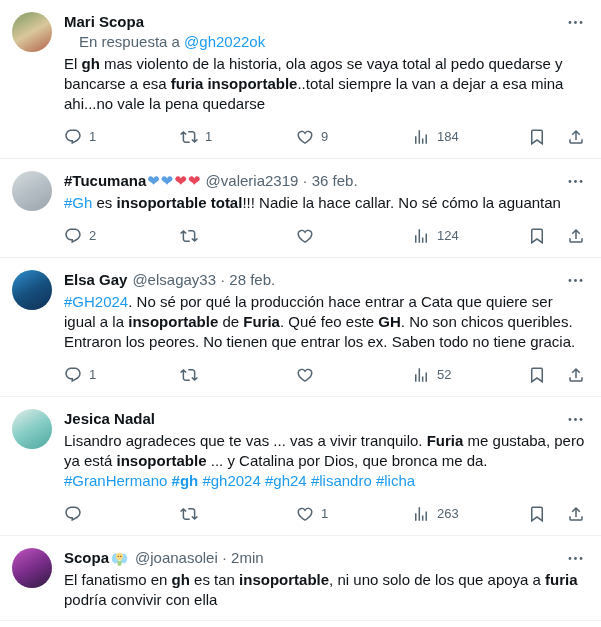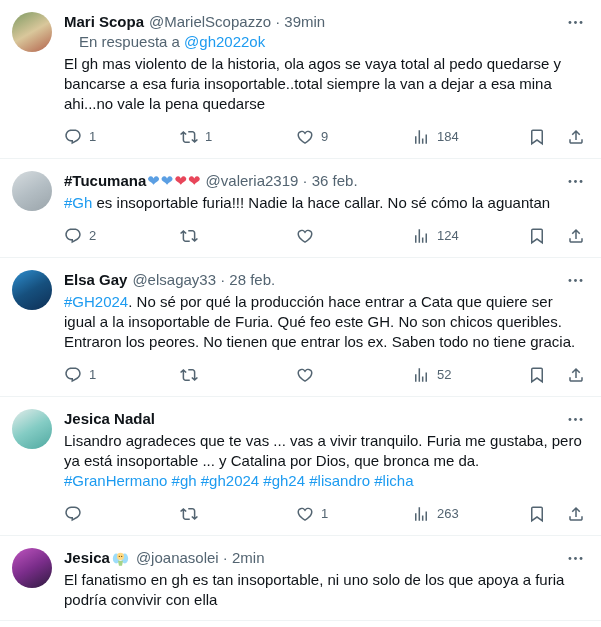--- a/index.html
+++ b/index.html
@@ -12,40 +12,39 @@
   .header { display:flex; align-items:center; font-size:15px; line-height:20px; }
   .name { font-weight:700; white-space:nowrap; }
   .heart { font-size:15px; line-height:20px; margin-left:1px; }
   .emoji svg { width:17px; height:17px; display:block; margin:0 2px; }
   .emoji { display:inline-flex; align-items:center; }
   .meta { color:#536471; margin-left:5px; white-space:nowrap; overflow:hidden; text-overflow:ellipsis; flex:1; }
   .more { margin-left:auto; background:none; border:0; cursor:pointer; padding:0 0 0 8px; }
   .more svg { width:19px; height:19px; fill:#536471; display:block; }
   .reply-ctx { color:#536471; font-size:15px; line-height:20px;margin-left:15px; }
   .body { font-size:15px; line-height:20px; margin-top:2px; word-wrap:break-word; }
-  .bold { font-weight:400; }
+  .bold { font-weight:700; }
   .link { color:#1d9bf0; cursor:pointer; }
   .actions { display:flex; align-items:center; margin-top:12px; height:22px; color:#536471; }
   .act { flex:1; display:flex; align-items:center; font-size:13px; color:#536471; cursor:pointer; }
   .act .ic svg { width:18px; height:18px; fill:#536471; display:block; }
   .count { margin-left:7px; line-height:18px; }
   .act-right { display:flex; align-items:center; gap:21px; }
   .iconbtn { background:none; border:0; padding:0; cursor:pointer; }
   .iconbtn svg { width:18px; height:18px; fill:#536471; display:block; }
 </style>
 </head>
 <body>
 
 <div id="feed">
     <article class="tweet">
       <div class="avatar" style="background: linear-gradient(150deg, rgb(125, 154, 98), rgb(217, 199, 155), rgb(178, 96, 74));"></div>
       <div class="content">
         <div class="header">
           <span class="name">Mari Scopa</span>
-          <span class="meta">@MarielScopazzo · 39min</span>
           <button class="more">
             <svg viewBox="0 0 24 24">
               <circle cx="5" cy="12" r="1.8"></circle>
               <circle cx="12" cy="12" r="1.8"></circle>
               <circle cx="19" cy="12" r="1.8"></circle>
             </svg>
           </button>
         </div>
         <div class="reply-ctx"><span>En respuesta a </span><span class="link">@gh2022ok</span></div>
         <div class="body"><span>El </span><span class="bold ">gh</span><span> mas violento de la historia, ola agos se vaya total al pedo quedarse y bancarse a esa </span><span class="bold ">furia insoportable</span><span>..total siempre la van a dejar a esa mina ahi...no vale la pena quedarse</span></div>
@@ -108,21 +107,21 @@
           <span class="heart" style="color: rgb(232, 70, 90);">❤</span>
           <span class="meta">@valeria2319 · 36 feb.</span>
           <button class="more">
             <svg viewBox="0 0 24 24">
               <circle cx="5" cy="12" r="1.8"></circle>
               <circle cx="12" cy="12" r="1.8"></circle>
               <circle cx="19" cy="12" r="1.8"></circle>
             </svg>
           </button>
         </div>
-        <div class="body"><span class="link">#Gh</span><span> es </span><span class="bold ">insoportable furia</span><span>!!! Nadie la hace callar. No sé cómo la aguantan</span></div>
+        <div class="body"><span class="link">#Gh</span><span> es </span><span class="bold ">insoportable total</span><span>!!! Nadie la hace callar. No sé cómo la aguantan</span></div>
         <div class="actions">
           <div class="act">
             <span class="ic">
               <svg viewBox="0 0 24 24">
                 <path d="M1.751 10c0-4.42 3.584-8 8.005-8h4.366c4.49 0 8.129 3.64 8.129 8.13 0 2.96-1.607 5.68-4.196 7.11l-8.054 4.46v-3.69h-.067c-4.49.1-8.183-3.51-8.183-8.01zm8.005-6c-3.317 0-6.005 2.69-6.005 6 0 3.37 2.77 6.08 6.138 6.01l.351-.01h1.761v2.3l5.087-2.81c1.951-1.08 3.163-3.13 3.163-5.36 0-3.39-2.744-6.13-6.129-6.13H9.756z"></path>
               </svg>
             </span>
             <span class="count">2</span>
           </div>
           <div class="act">
@@ -286,21 +285,21 @@
               </svg>
             </button>
           </div>
         </div>
       </div>
     </article>
     <article class="tweet">
       <div class="avatar" style="background: linear-gradient(150deg, rgb(192, 85, 192), rgb(122, 45, 138), rgb(46, 27, 62));"></div>
       <div class="content">
         <div class="header">
-          <span class="name">Jesica</span>
+          <span class="name">Scopa</span>
           <span class="emoji">
             <svg viewBox="0 0 20 20">
               <ellipse cx="5" cy="10" rx="4" ry="6" fill="#9ddcf9"></ellipse>
               <ellipse cx="15" cy="10" rx="4" ry="6" fill="#9ddcf9"></ellipse>
               <circle cx="10" cy="7.5" r="4.2" fill="#ffd983"></circle>
               <circle cx="8.6" cy="7.6" r=".7" fill="#664500"></circle>
               <circle cx="11.4" cy="7.6" r=".7" fill="#664500"></circle>
               <path d="M7 12.5h6l-1.2 6H8.2z" fill="#a6d388"></path>
             </svg>
           </span>

